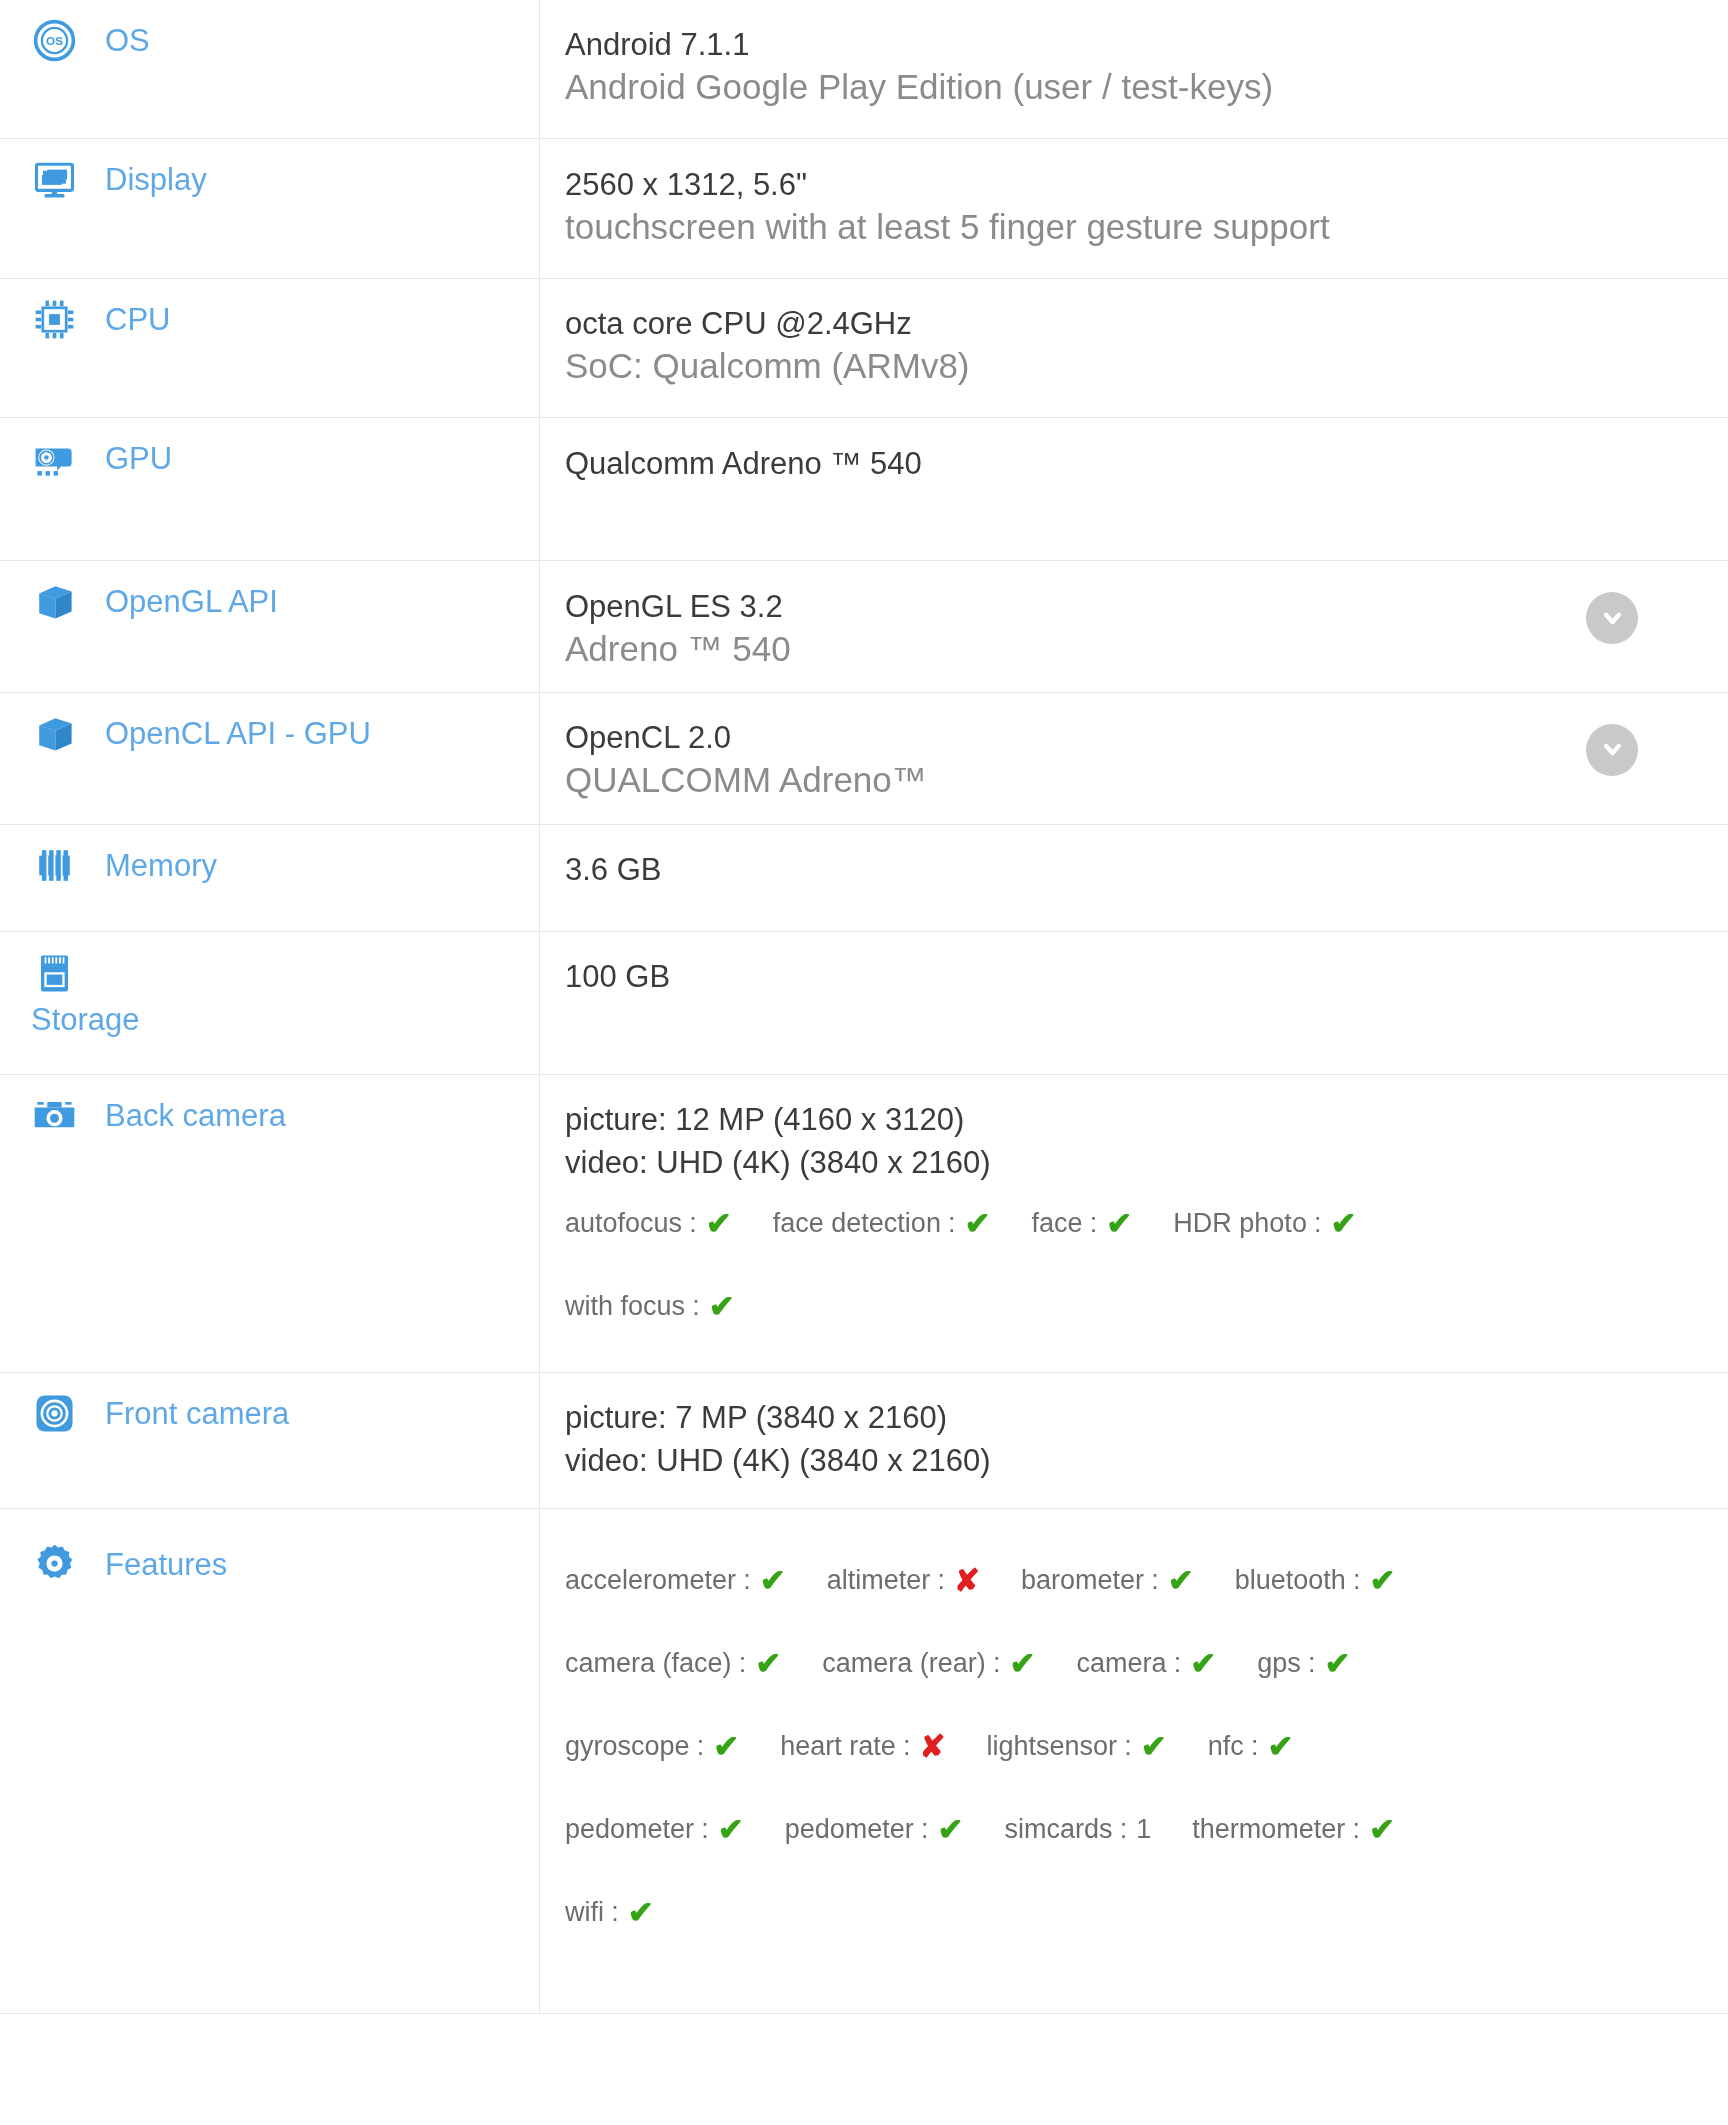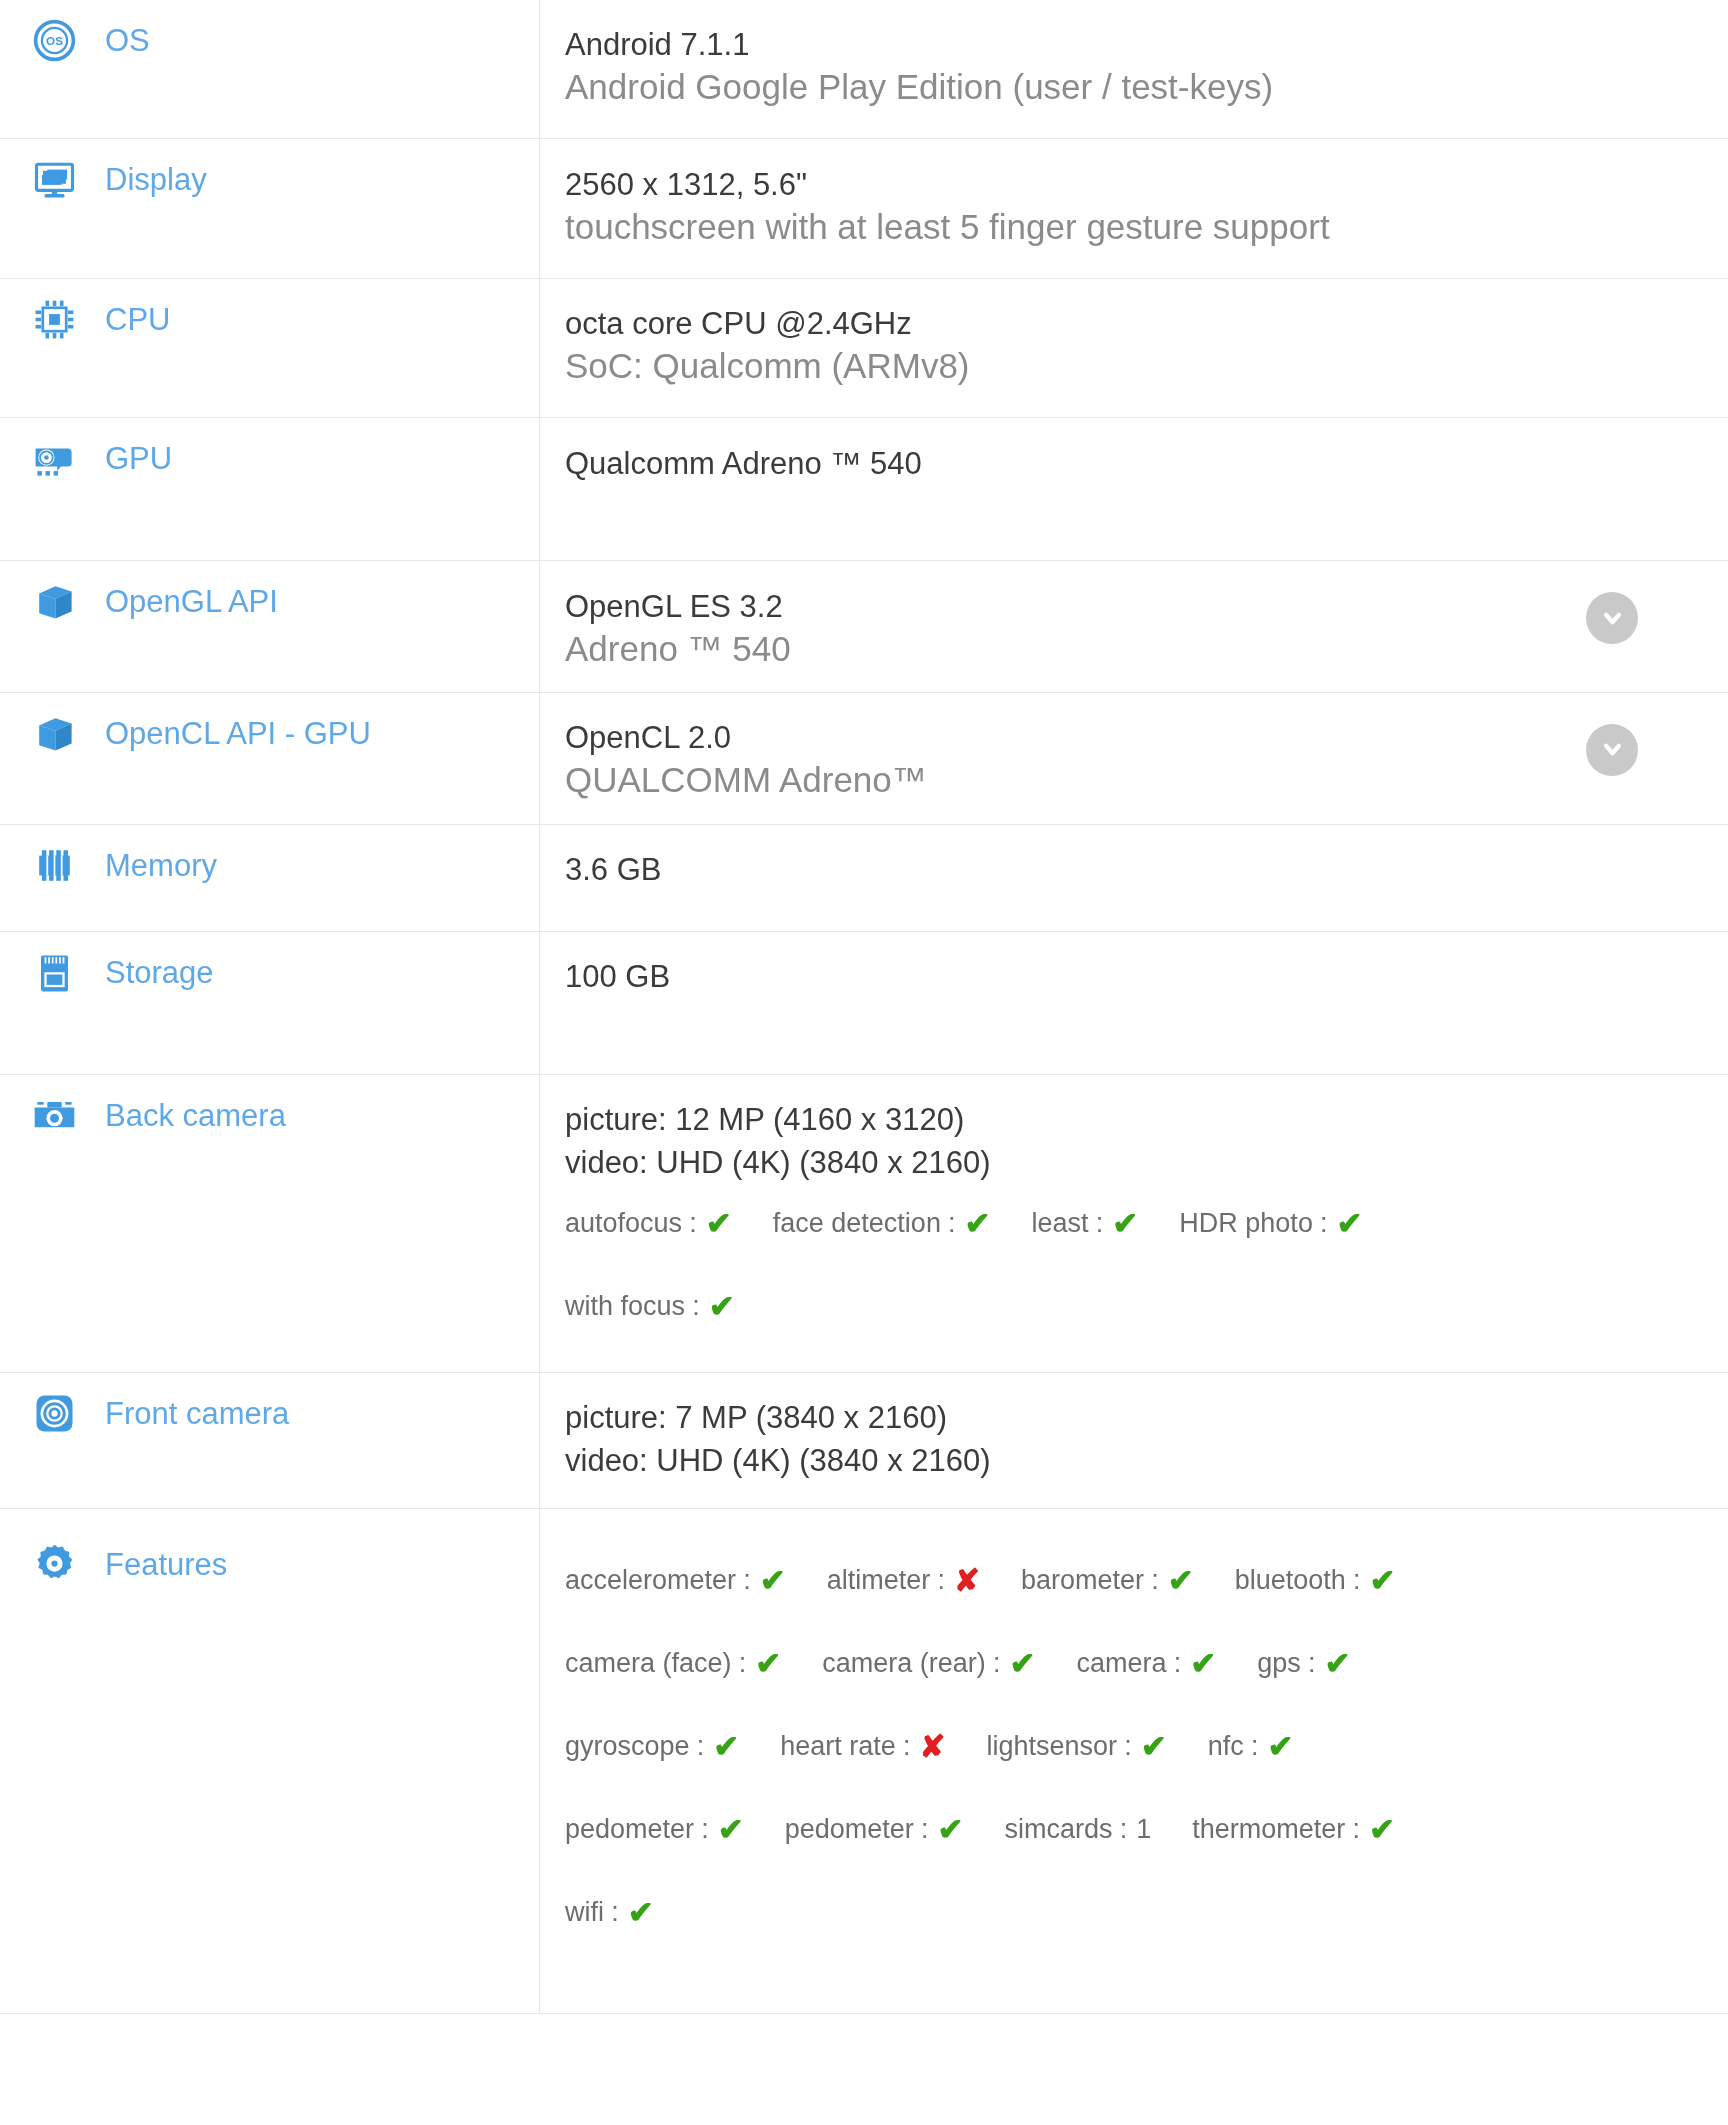--- a/index.html
+++ b/index.html
@@ -124,21 +124,21 @@
   
   .row-os       .value-cell,
   .row-display  .value-cell,
   .row-cpu      .value-cell { padding-bottom: 31px; }
   .row-gpu      .label-cell,
   .row-gpu      .value-cell { min-height: 142px; }
   .row-opengl   .label-cell,
   .row-opencl   .label-cell { min-height: 117px; }
   .row-memory   .value-cell,
   .row-storage  .value-cell { min-height: 106px; }
-  .row-storage  .label-cell { min-height: 142px; }
+  .row-storage  .label-cell { min-height: 142px; flex-direction: column; }
   .row-backcam  .value-cell { min-height: 297px; }
   .row-frontcam .value-cell { min-height: 135px; }
   .row-features .value-cell { min-height: 504px; padding-top: 32px; }
   .row-features .label-cell { padding-top: 32px; }
 </style>
 </head>
 <body>
 
 <div class="spec-table">
 
@@ -355,21 +355,21 @@
           <span class="flag-name">autofocus</span>
           <span class="sep">:</span>
           <span class="mark yes">✔</span>
         </span>
         <span class="flag">
           <span class="flag-name">face detection</span>
           <span class="sep">:</span>
           <span class="mark yes">✔</span>
         </span>
         <span class="flag">
-          <span class="flag-name">least</span>
+          <span class="flag-name">face</span>
           <span class="sep">:</span>
           <span class="mark yes">✔</span>
         </span>
         <span class="flag">
           <span class="flag-name">HDR photo</span>
           <span class="sep">:</span>
           <span class="mark yes">✔</span>
         </span>
       </div>
       <div class="gap-line"></div>

